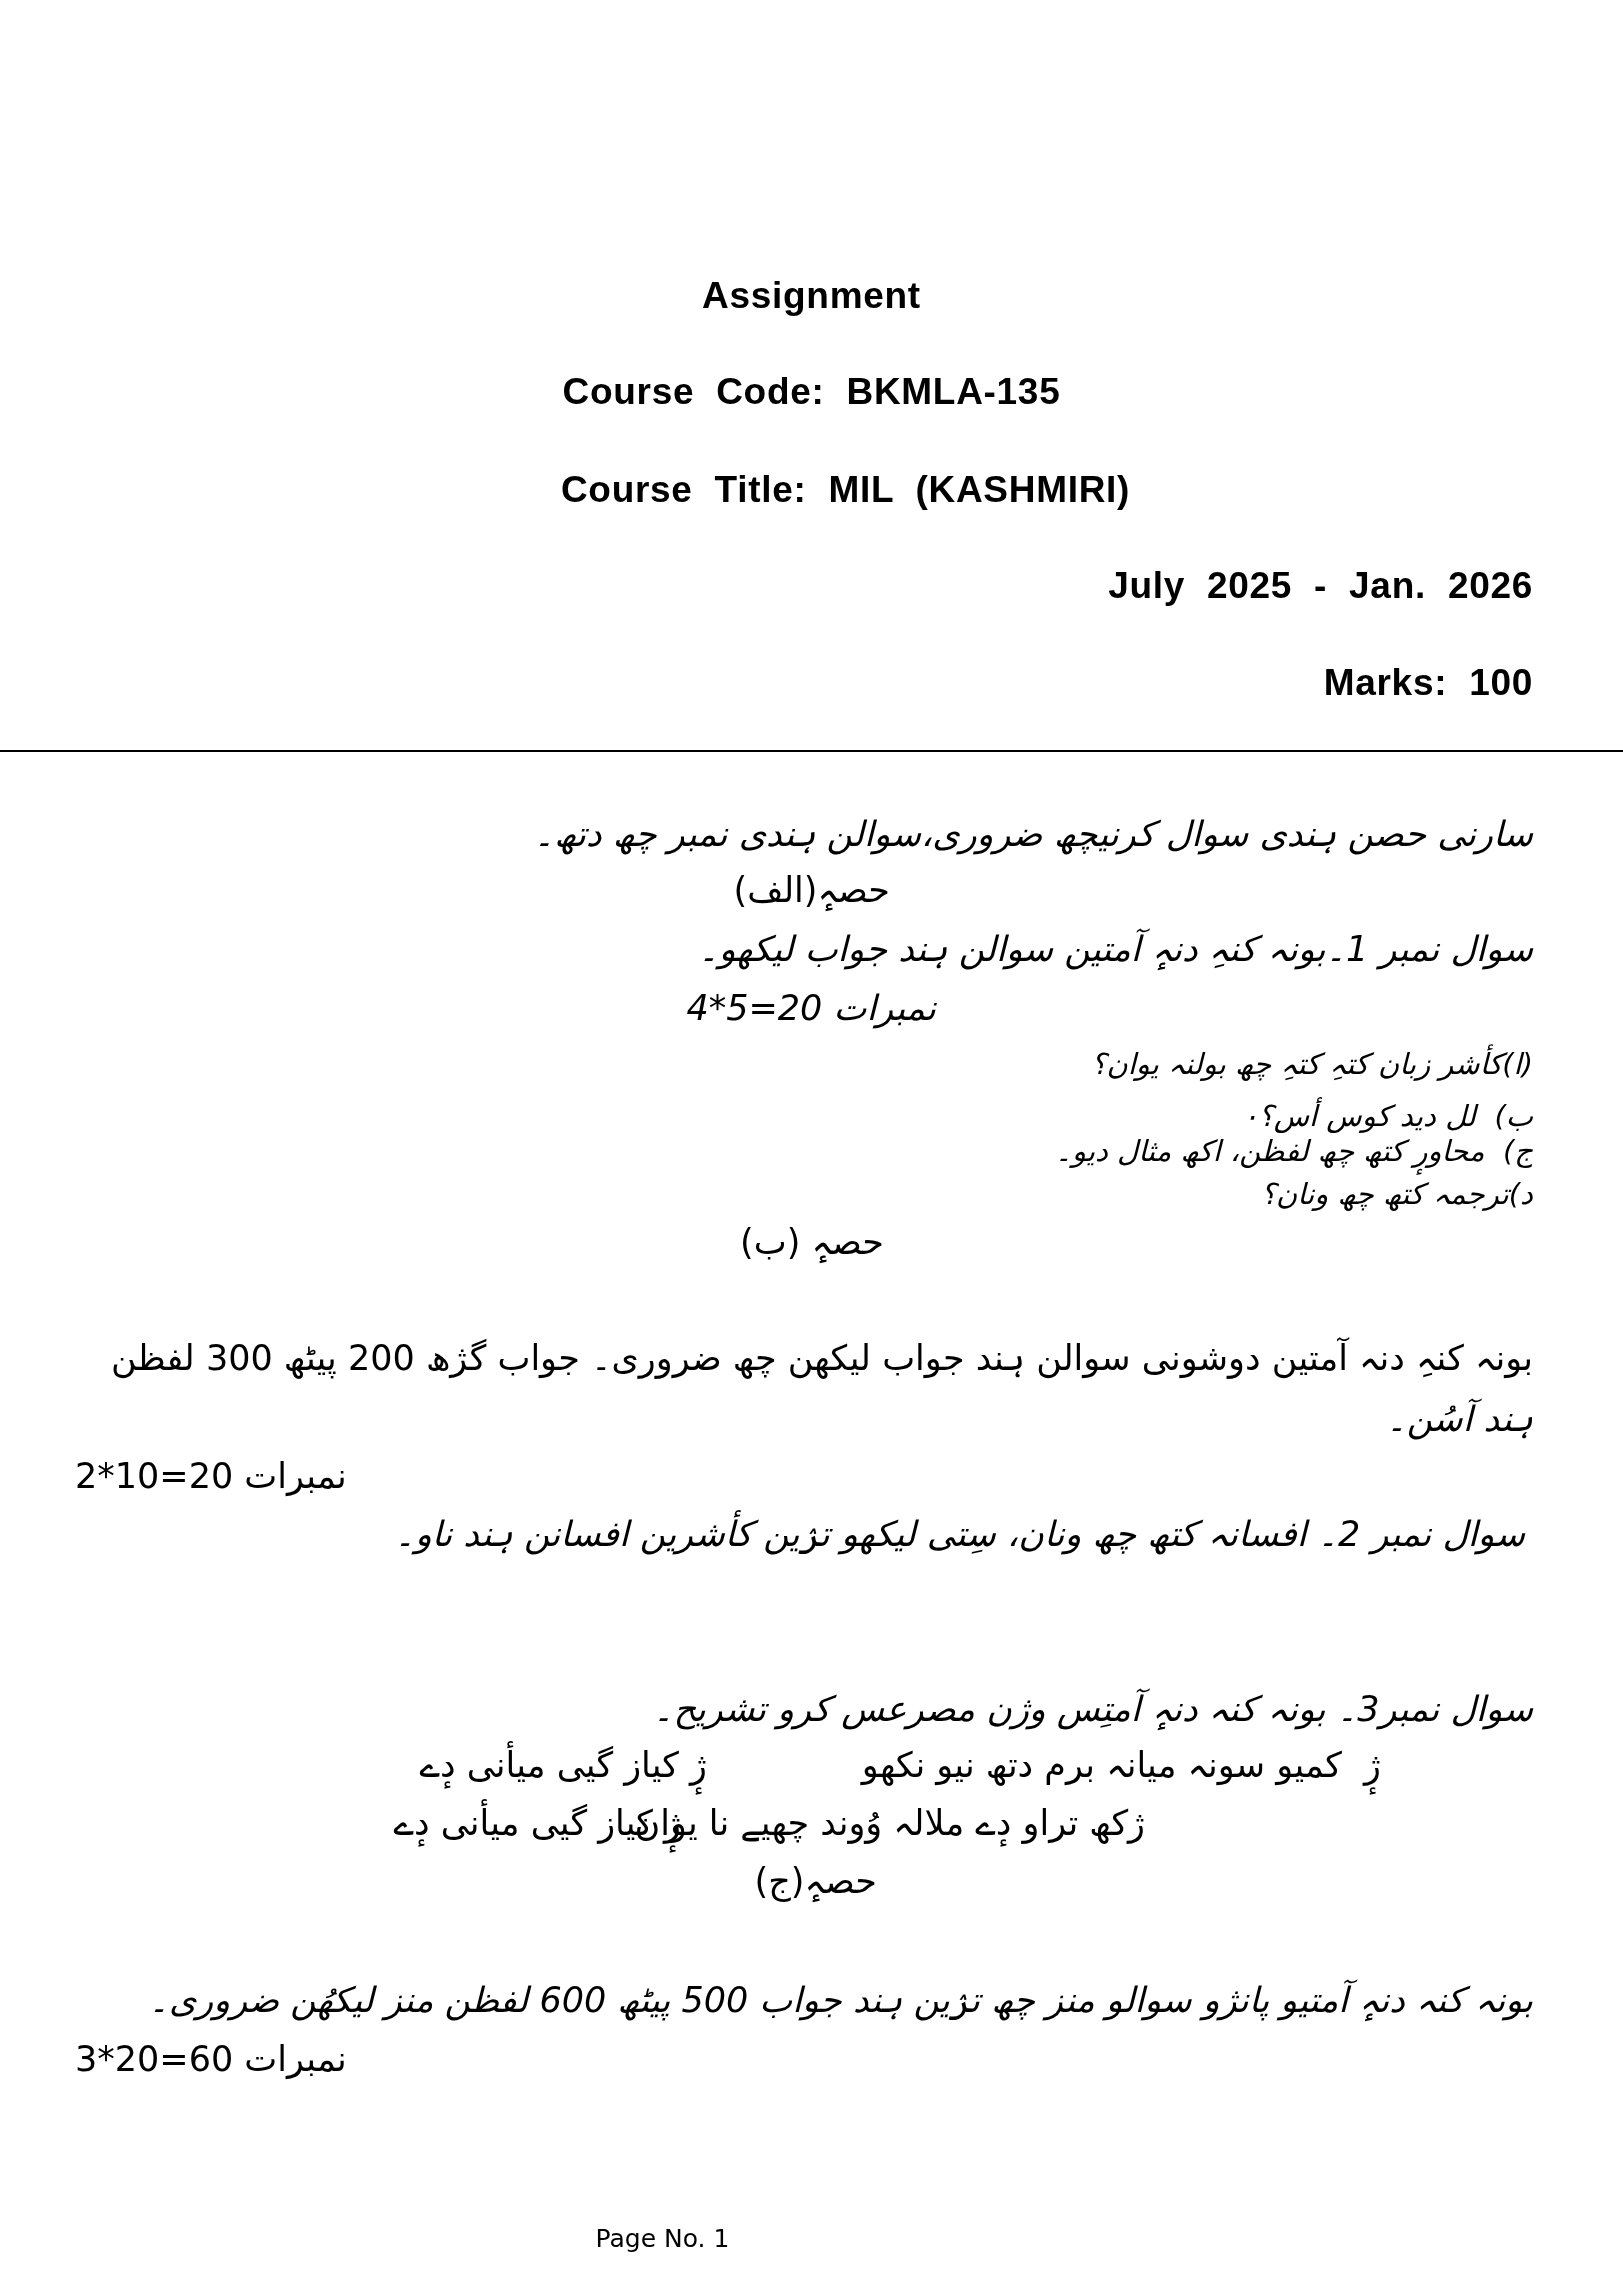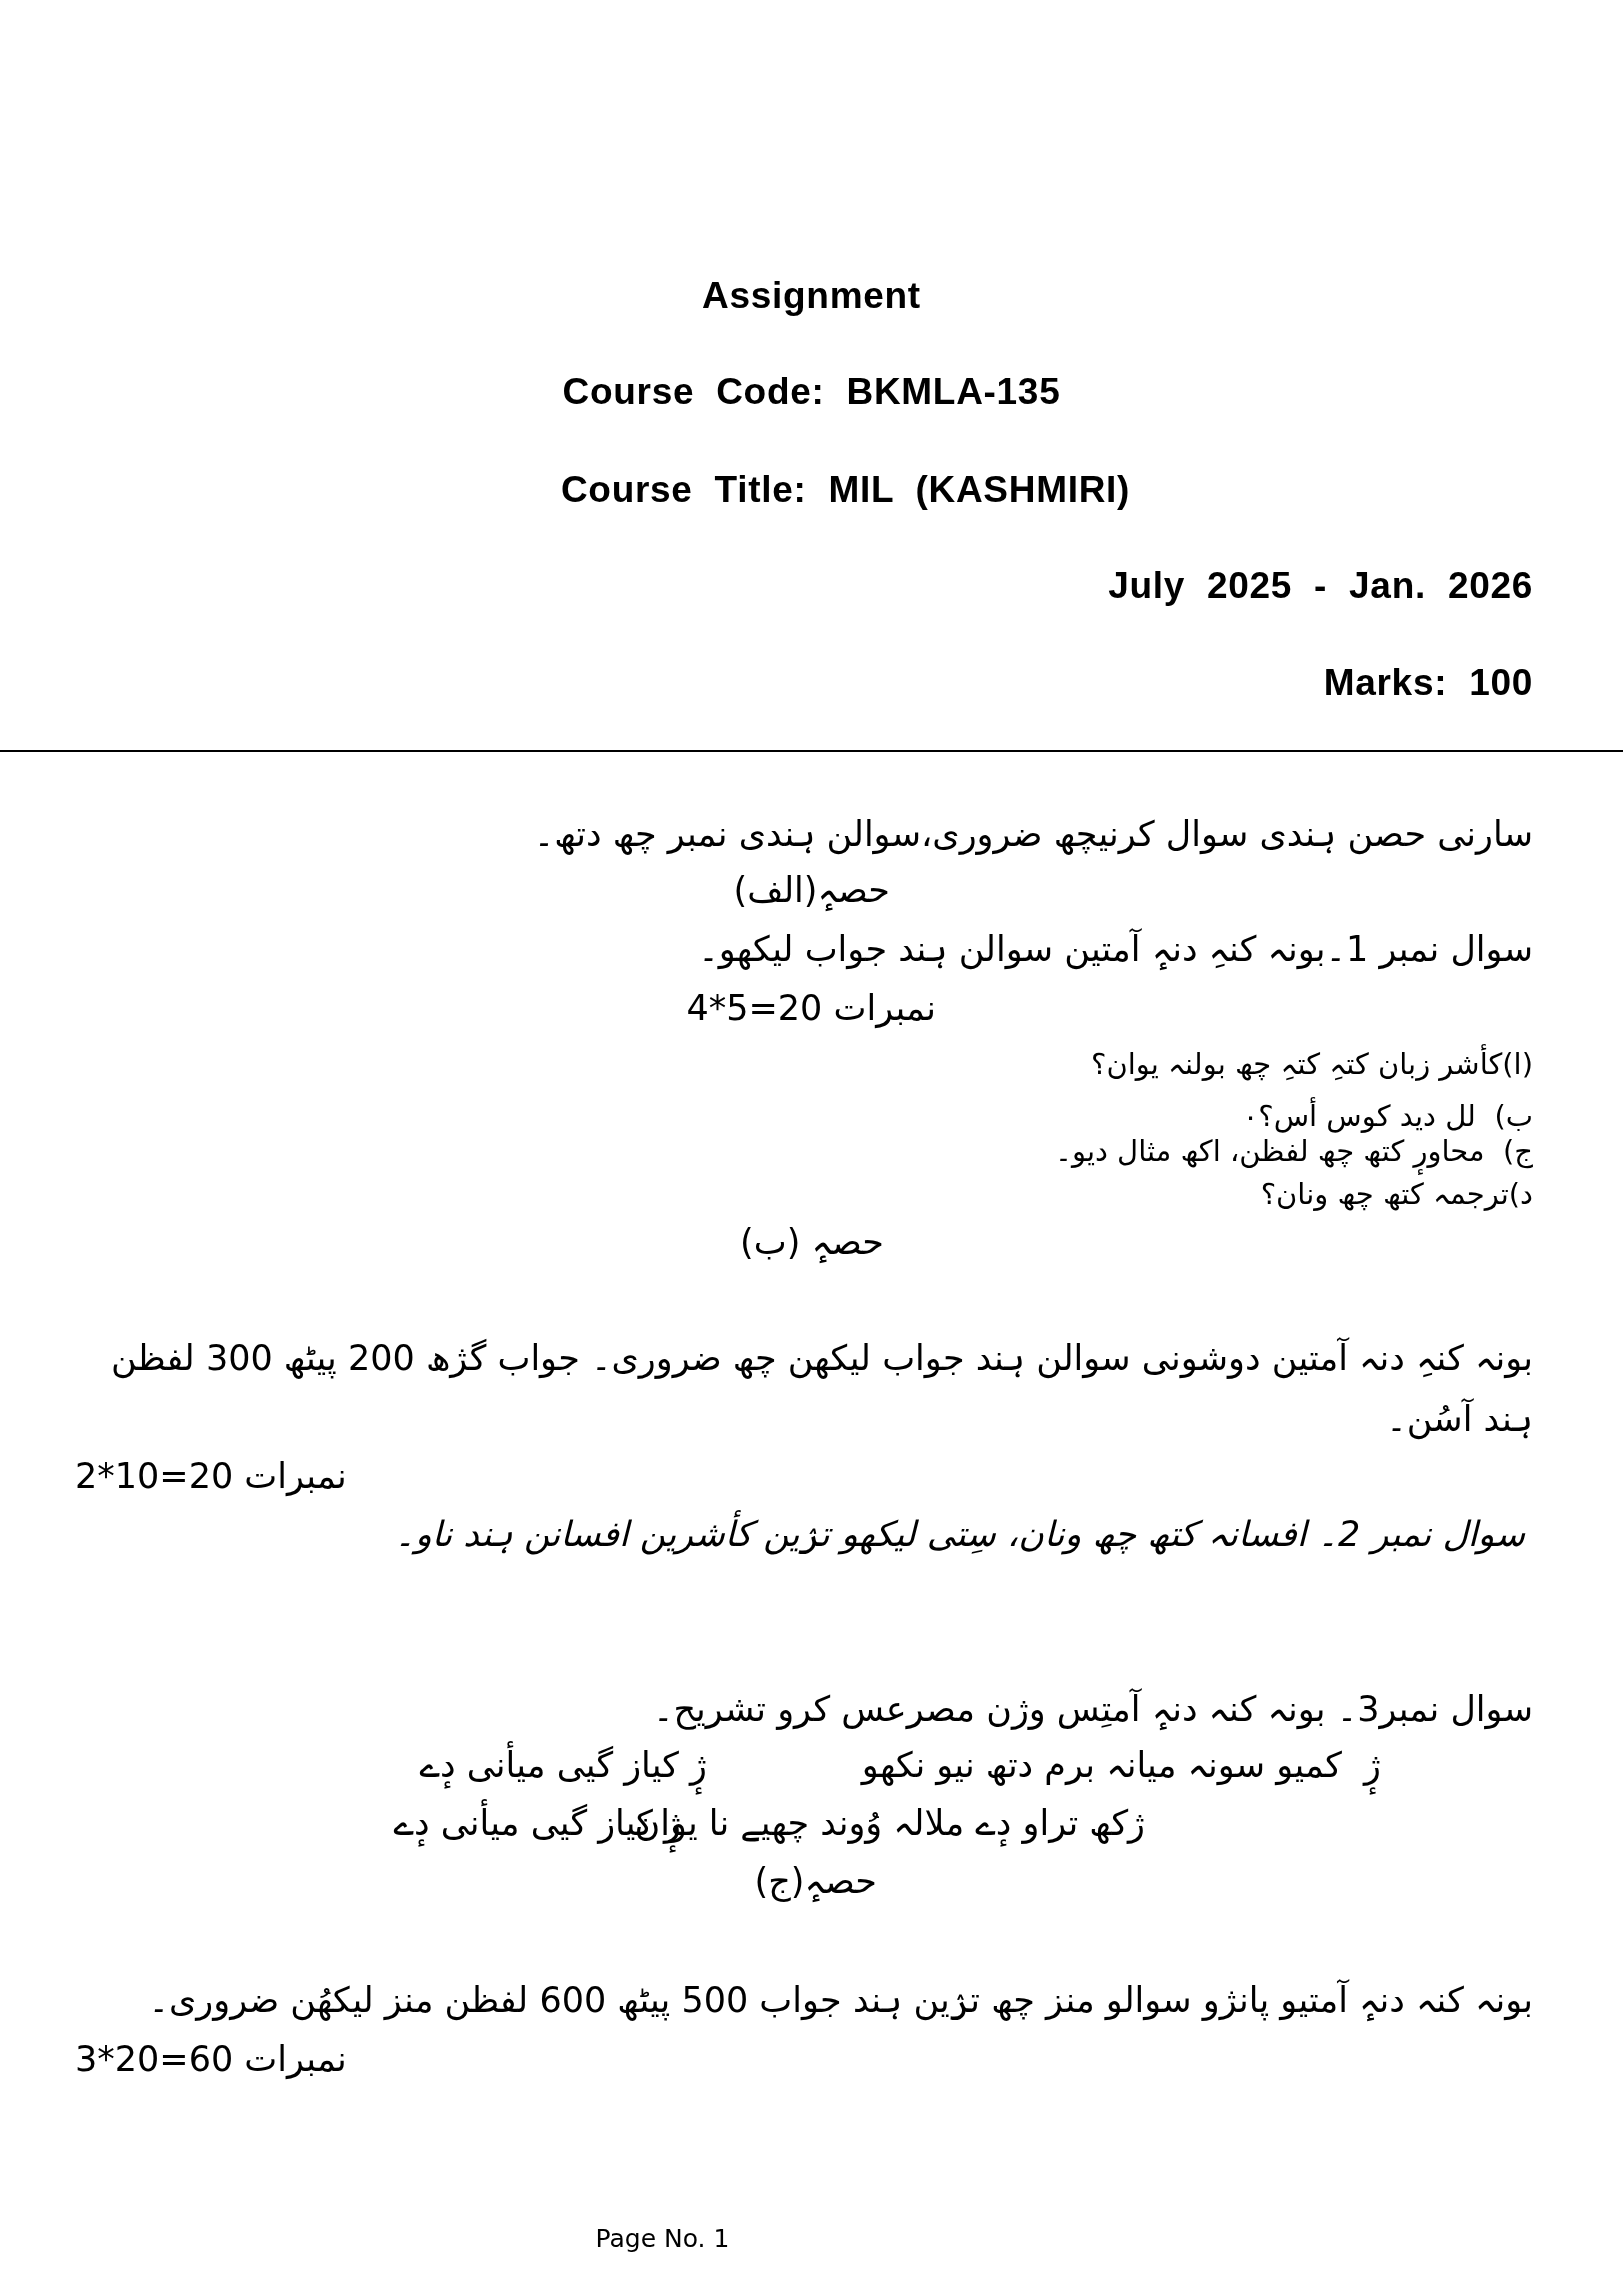--- a/index.html
+++ b/index.html
@@ -3,42 +3,42 @@
 <meta charset="utf-8">
 <style>
   html, body { margin:0; padding:0; background:#ffffff; }
   body { width:1623px; height:2295px; position:relative; overflow:hidden; color:#000; }
   .en { font-family:"Liberation Sans", sans-serif; font-weight:bold; font-size:37px; position:absolute; white-space:pre; letter-spacing:0.7px; }
   .center { left:0; width:1623px; text-align:center; }
   .right { right:90px; text-align:right; }
   .rule { position:absolute; left:0; width:1623px; top:750px; height:2px; background:#000; }
   .ur { font-family:"DejaVu Sans", sans-serif; position:absolute; direction:rtl; white-space:pre; font-size:35px; line-height:1; }
   .ur.sm { font-size:29px; }
-  .r { right:90px; text-align:right; }
+  .r { right:90px; text-align:right;font-style:italic; }
   .footer { position:absolute; left:0; width:1325px; text-align:center; top:2224px; font-family:"DejaVu Sans", sans-serif; font-size:25px; }
 </style>
 </head>
 <body>
 
 <div>
   <div class="en center" style="top:275px;">Assignment</div>
   <div class="en center" style="top:371px;">Course  Code:  BKMLA-135</div>
   <div class="en center" style="top:469px;padding-left:34px;">Course  Title:  MIL  (KASHMIRI)</div>
   <div class="en right" style="top:565px;">July  2025  -  Jan.  2026</div>
   <div class="en right" style="top:662px;">Marks:  100</div>
 </div>
 
 <div class="rule"></div>
 
 <div class="ur r" style="top:817px;">سارنی حصن ہندی سوال کرنیچھ ضروری،سوالن ہندی نمبر چھ دتھ۔</div>
 
 <div>
   <div class="ur" style="top:873px; right:733px;">حصہٕ(الف)</div>
   <div class="ur r" style="top:932px;">سوال نمبر 1۔بونہ کنہِ دنہٕ آمتین سوالن ہند جواب لیکھو۔</div>
-  <div class="ur" style="top:991px; right:687px;">نمبرات 20=5*4</div>
+  <div class="ur" style="top:991px; right:687px;font-style:italic;">نمبرات 20=5*4</div>
   <div class="ur sm r" style="top:1050px;">(ا)کأشر زبان کتہِ کتہِ چھ بولنہ یوان؟</div>
   <div class="ur sm r" style="top:1094px;margin-top:8px;">ب)  لل دید کوس أس؟۰</div>
   <div class="ur sm r" style="top:1137px;">ج)  محاورٕ کتھ چھ لفظن، اکھ مثال دیو۔</div>
   <div class="ur sm r" style="top:1180px;">د)ترجمہ کتھ چھ ونان؟</div>
 </div>
 
 <div>
   <div class="ur" style="top:1225px; right:739px;">حصہٕ (ب)</div>
   <div class="ur" style="top:1341px; right:90px; left:75px; text-align:justify;">بونہ کنہِ دنہ آمتین دوشونی سوالن ہند جواب لیکھن چھ ضروری۔ جواب گژھ 200 پیٹھ 300 لفظن</div>
   <div class="ur r" style="top:1402px;">ہند آسُن۔</div>

